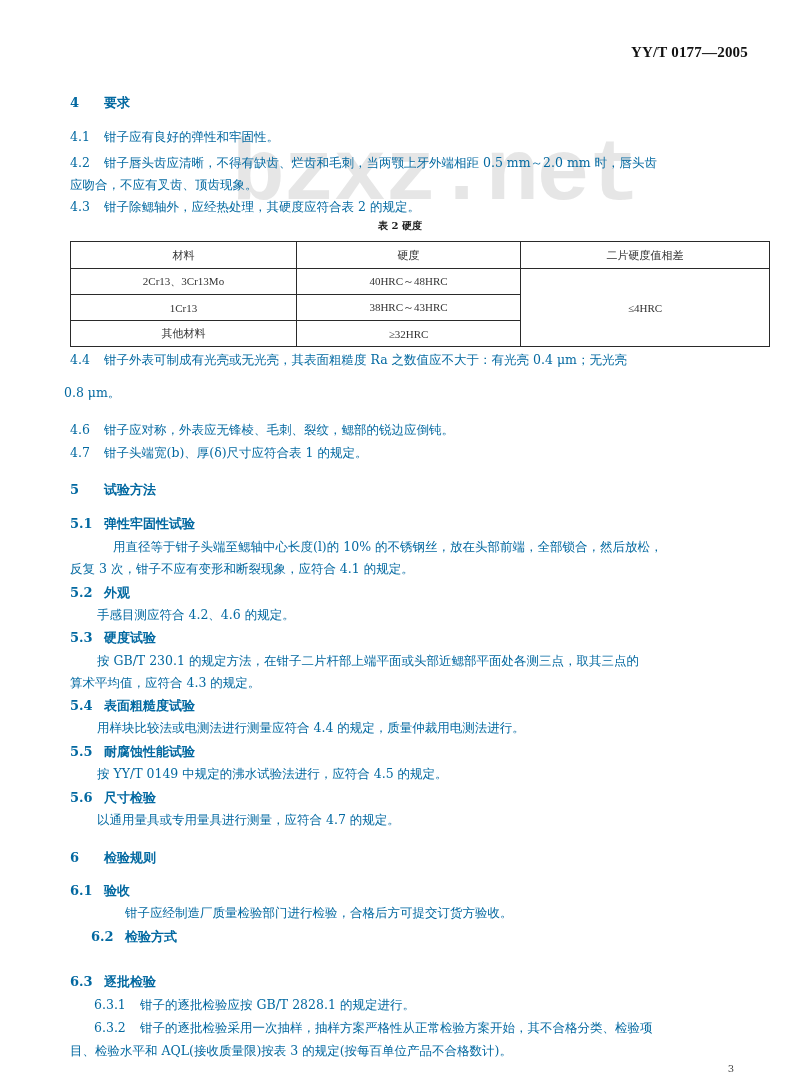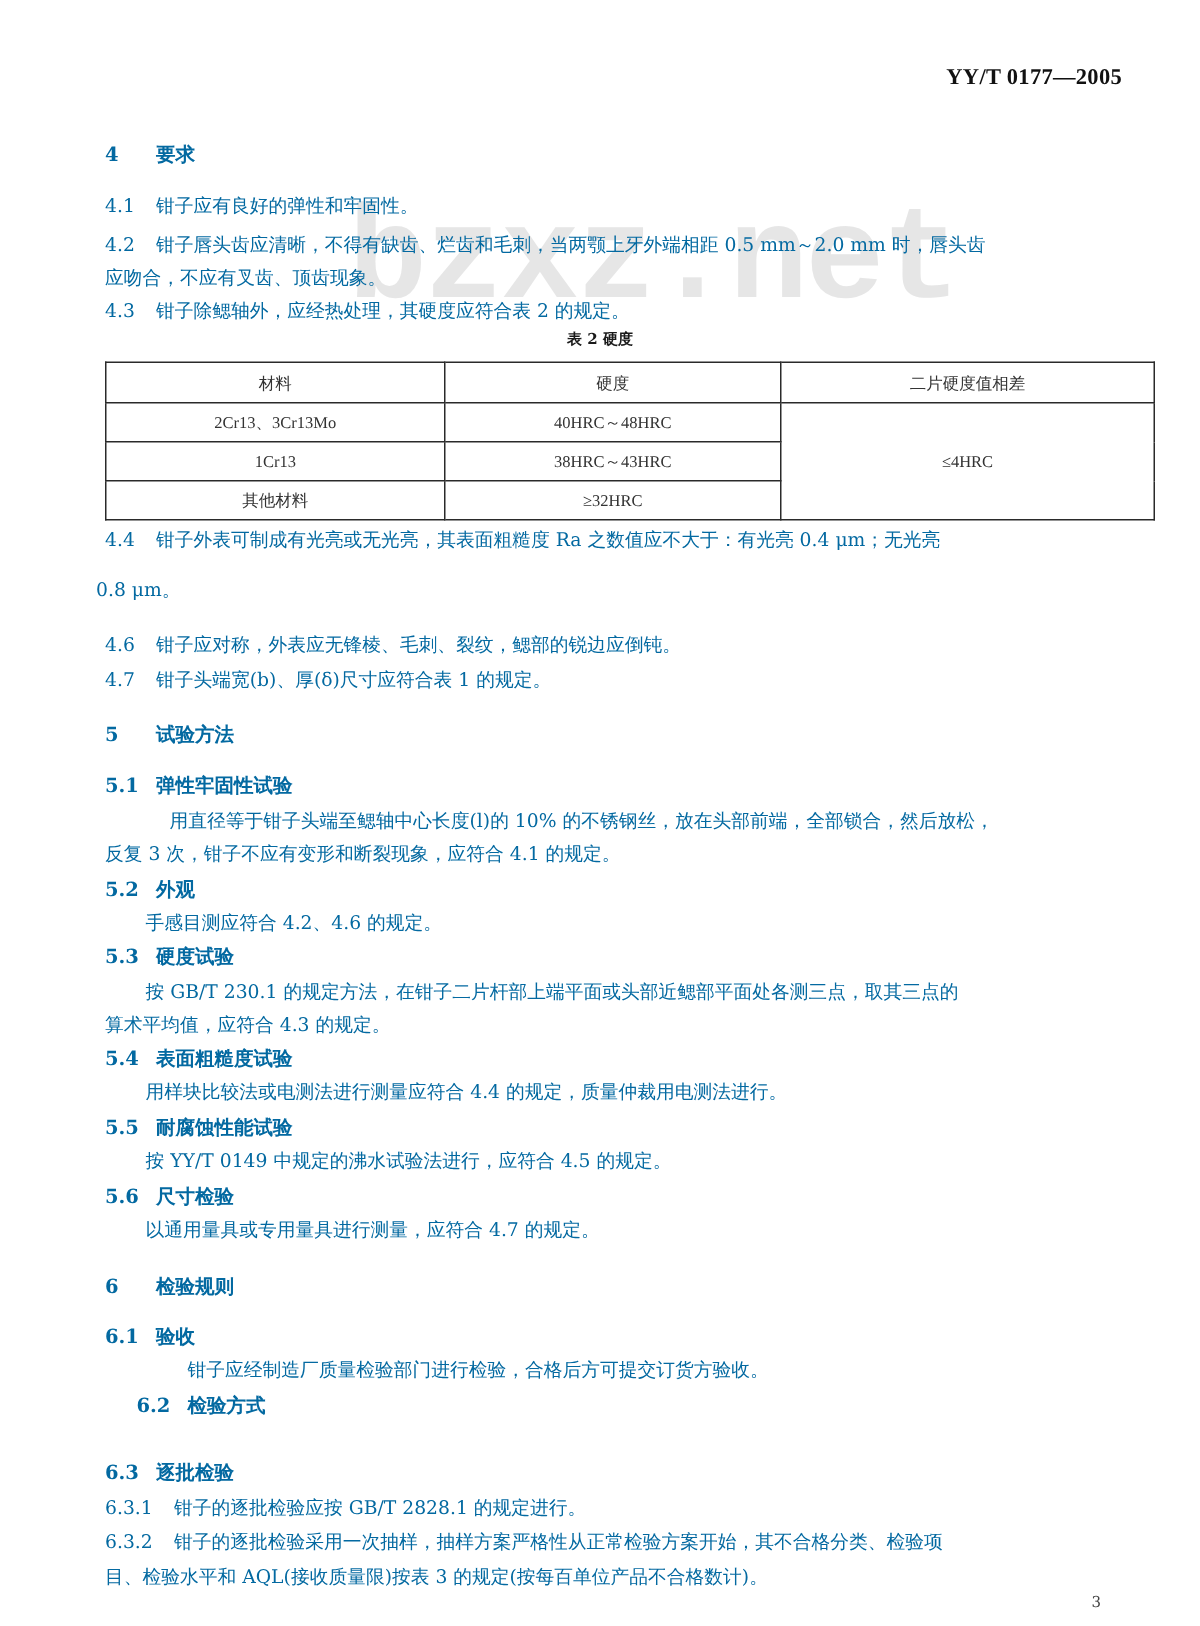--- a/index.html
+++ b/index.html
@@ -8,21 +8,21 @@
     font-family:"DejaVu Serif","Liberation Serif",serif; color:#1a1a1a;
   }
   .page { position:absolute; left:0; top:0; width:800px; height:968px; }
   .std-code {
     position:absolute; right:52px; top:44px; font-family:"Liberation Serif",serif;
     font-weight:bold; font-size:15px; letter-spacing:0.2px; color:#111;
   }
   .line { position:absolute; font-size:12.5px; white-space:nowrap; color:#0369a1; }
   .heading { font-weight:bold; font-size:13px; }
   .num { display:inline-block; min-width:34px; }
-  .num5 { display:inline-block; min-width:46px; }
+  .num5 { display:inline-block; min-width:46px;margin-left:24px; }
   .caption { position:absolute; left:0; width:800px; top:219px; text-align:center; font-weight:bold; font-size:10px; }
   table.hard {
     position:absolute; left:70px; top:241px; width:700px; border-collapse:collapse;
     font-size:11px; font-family:"Liberation Serif",serif;
   }
   table.hard td, table.hard th {
     border:1.2px solid #2a2a2a; text-align:center; font-weight:normal; padding:0; color:#333;
   }
   table.hard th { height:26px; }
   table.hard td { height:25px; }

